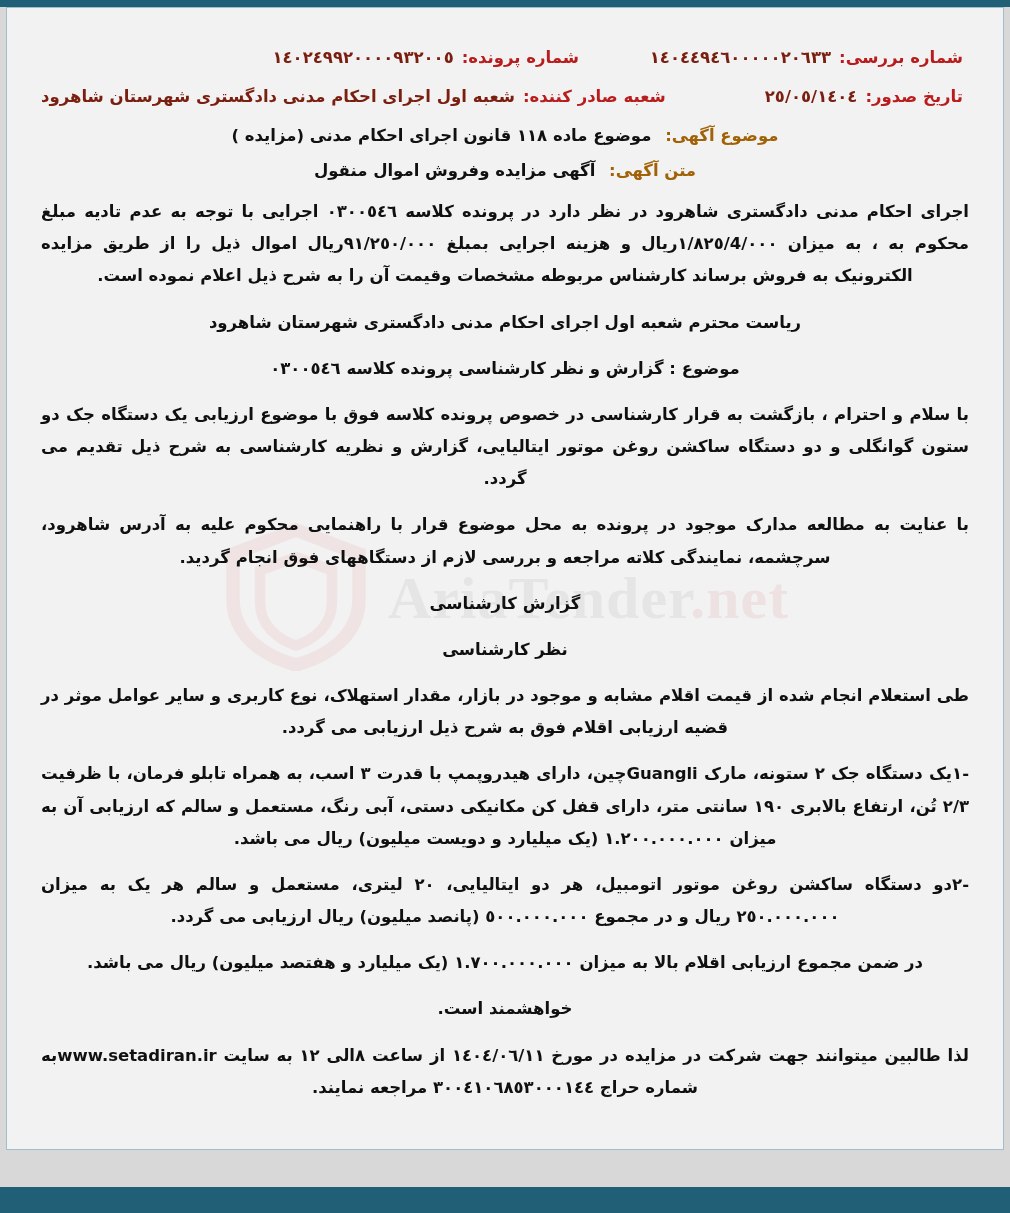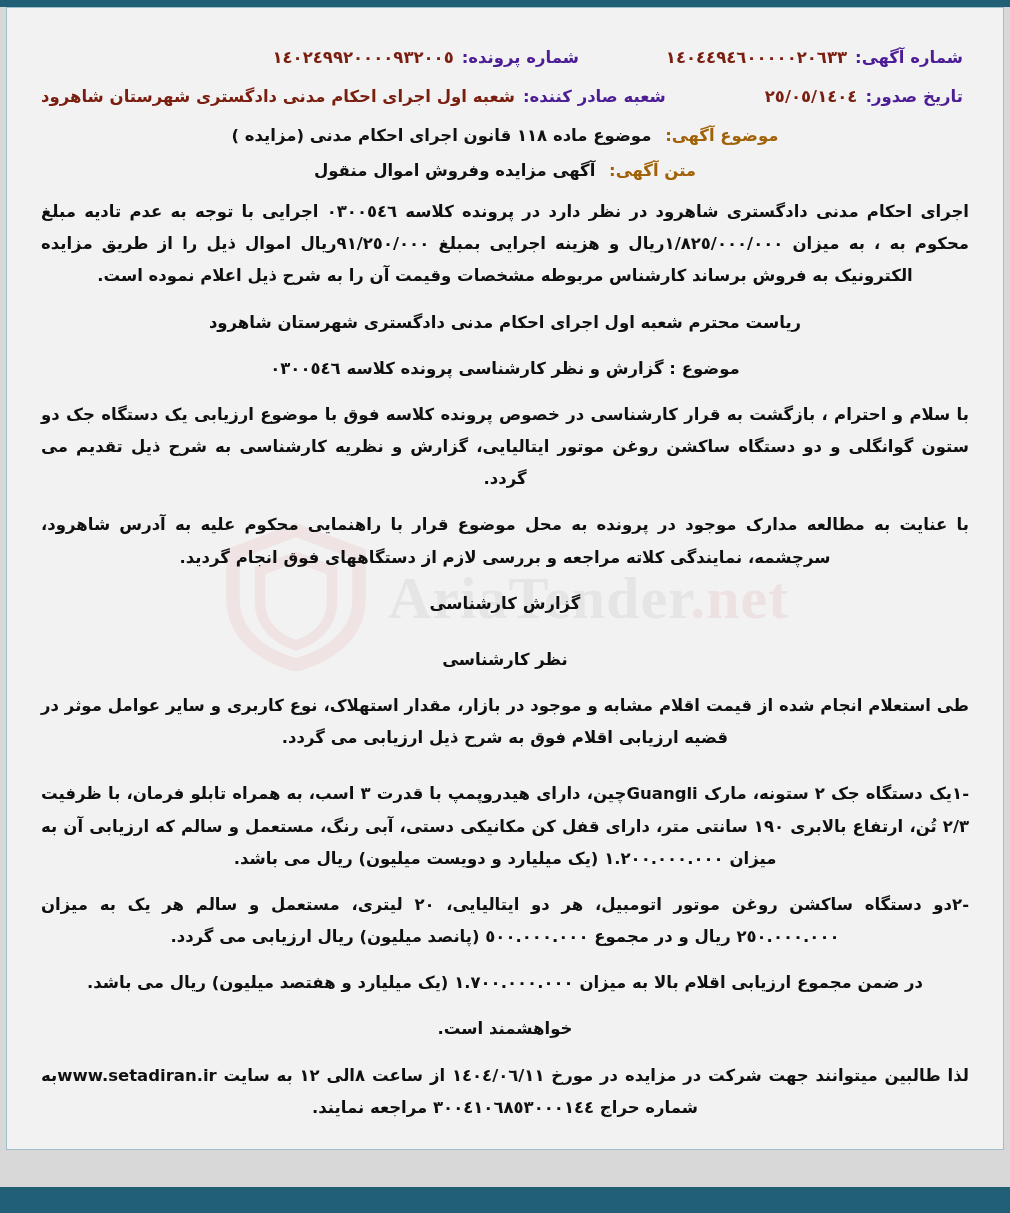--- a/index.html
+++ b/index.html
@@ -98,21 +98,21 @@
   }
   .header-cell {
     display: flex;
     flex-direction: row;
     align-items: baseline;
     white-space: nowrap;
   }
   .header-cell.right-cell { width: 390px; padding-right: 6px; box-sizing: border-box; }
   .header-cell.left-cell  { flex: 1 1 auto; }
   .hdr-label {
-    color: #4c1d95;
+    color: #b91c1c;
     font-size: 16.5px;
     font-weight: bold;
     margin-left: 8px;
   }
   .hdr-value {
     color: #1b1b1b;
     font-size: 16.5px;
     font-weight: bold;
   }
   .hdr-value.dark-red { color: #7a1f10; }
@@ -150,21 +150,21 @@
   }
   p.para.center {
     text-align: center;
     text-align-last: center;
   }
   p.para.section-title {
     text-align: center;
     text-align-last: center;
     margin-bottom: 14px;
   }
-  p.para.spaced { margin-top: 24px; }
+  p.para.spaced { margin-top: 14px; }
 </style>
 </head>
 <body>
 
 <div class="page-frame">
   <div class="top-accent-bar"></div>
 
   <div class="paper-outer">
     <div class="paper">
 
@@ -179,21 +179,21 @@
           <span class="wm-text">
             <span>AriaTender</span><span class="wm-accent">.net</span>
           </span>
         </div>
       </div>
 
       <div class="doc-header">
 
         <div class="header-row">
           <div class="header-cell right-cell">
-            <span class="hdr-label">شماره آگهی:</span>
+            <span class="hdr-label">شماره بررسی:</span>
             <span class="hdr-value dark-red">۱٤۰٤٤۹٤٦۰۰۰۰۰۲۰٦۳۳</span>
           </div>
           <div class="header-cell left-cell">
             <span class="hdr-label">شماره پرونده:</span>
             <span class="hdr-value dark-red">۱٤۰۲٤۹۹۲۰۰۰۰۹۳۲۰۰٥</span>
           </div>
         </div>
 
         <div class="header-row">
           <div class="header-cell right-cell">
@@ -213,21 +213,21 @@
         <span>موضوع ماده ۱۱۸ قانون اجرای احکام مدنی (مزایده )</span>
       </div>
 
       <div class="meta-line">
         <span class="meta-label">متن آگهی:</span>
         <span>آگهی مزایده وفروش اموال منقول</span>
       </div>
 
       <div class="body-block">
 
-        <p class="para">اجرای احکام مدنی دادگستری شاهرود در نظر دارد در پرونده کلاسه ۰۳۰۰٥٤٦ اجرایی با توجه به عدم تادیه مبلغ محکوم به ، به میزان ۱/۸۲٥/۰۰۰/۰۰۰ریال و هزینه اجرایی بمبلغ ۹۱/۲٥۰/۰۰۰ریال اموال ذیل را از طریق مزایده الکترونیک به فروش برساند کارشناس مربوطه مشخصات وقیمت آن را به شرح ذیل اعلام نموده است.</p>
+        <p class="para">اجرای احکام مدنی دادگستری شاهرود در نظر دارد در پرونده کلاسه ۰۳۰۰٥٤٦ اجرایی با توجه به عدم تادیه مبلغ محکوم به ، به میزان ۱/۸۲٥/4/۰۰۰ریال و هزینه اجرایی بمبلغ ۹۱/۲٥۰/۰۰۰ریال اموال ذیل را از طریق مزایده الکترونیک به فروش برساند کارشناس مربوطه مشخصات وقیمت آن را به شرح ذیل اعلام نموده است.</p>
 
         <p class="para center">ریاست محترم شعبه اول اجرای احکام مدنی دادگستری شهرستان شاهرود</p>
 
         <p class="para center">موضوع : گزارش و نظر کارشناسی پرونده کلاسه ۰۳۰۰٥٤٦</p>
 
         <p class="para">با سلام و احترام ، بازگشت به قرار کارشناسی در خصوص پرونده کلاسه فوق با موضوع ارزیابی یک دستگاه جک دو ستون گوانگلی و دو دستگاه ساکشن روغن موتور ایتالیایی، گزارش و نظریه کارشناسی به شرح ذیل تقدیم می گردد.</p>
 
         <p class="para">با عنایت به مطالعه مدارک موجود در پرونده به محل موضوع قرار با راهنمایی محکوم علیه به آدرس شاهرود، سرچشمه، نمایندگی کلاته مراجعه و بررسی لازم از دستگاههای فوق انجام گردید.</p>
 
         <p class="para section-title">گزارش کارشناسی</p>

